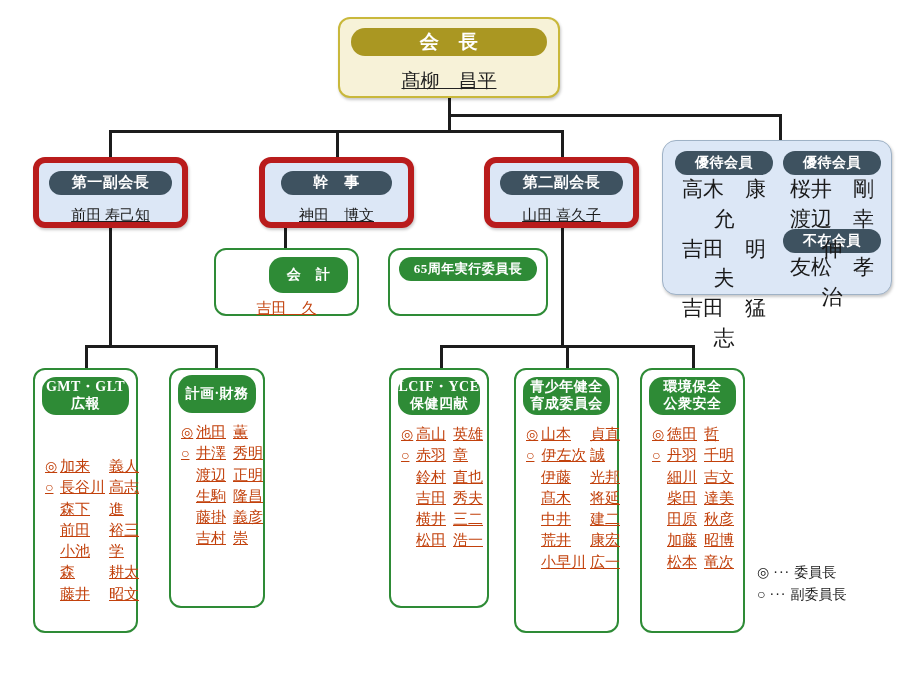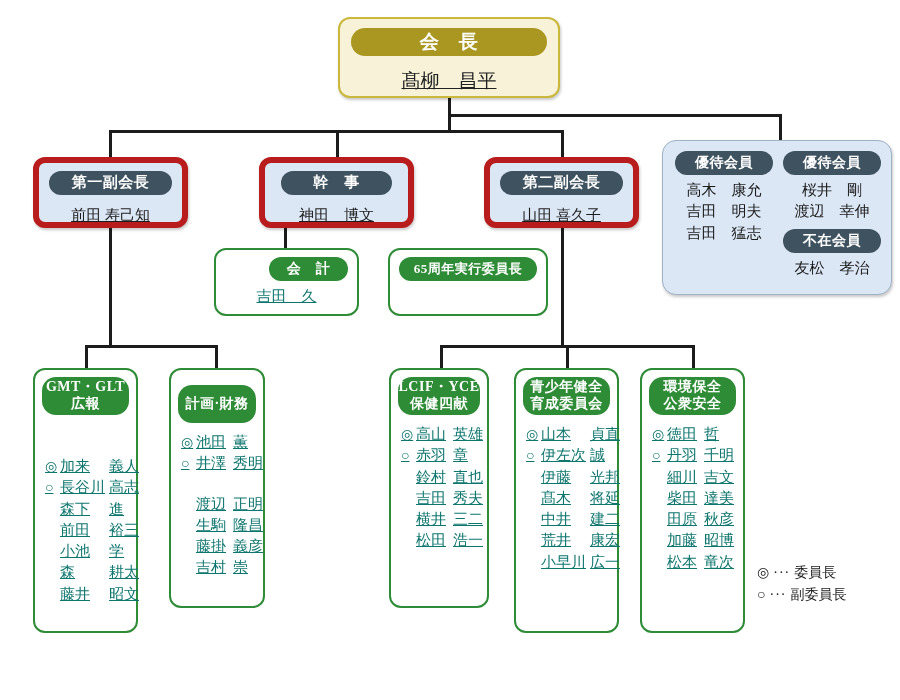--- a/index.html
+++ b/index.html
@@ -89,21 +89,21 @@
   .node.green {
     background: #ffffff;
     border: 2px solid #2E8B36;
   }
   .node.green .hdr {
     background: #2E8B36;
     font-size: 14px;
   }
   .node.green .body {
     font-size: 15px;
-    color: #0f766e;
+    color: #c2410c;
   }
 
   
   .node.panel {
     background: #DCE7F6;
     border: 1px solid #9FB2C6;
     box-shadow: 1px 2px 3px rgba(0,0,0,0.22);
     border-radius: 14px;
   }
   .panel-col {
@@ -113,22 +113,21 @@
   .panel-col .hdr {
     background: #3E5260;
     color: #fff;
     font-weight: bold;
     font-size: 14px;
     border-radius: 13px;
     height: 24px;
     line-height: 24px;
   }
   .panel-col .names {
-    font-size: 15px;
-    padding-top: 5px;
+    font-size: 21px;
   }
   .panel-col .names div { line-height: 1.42; }
 
   
   .mrow {
     display: flex;
     align-items: baseline;
     line-height: 1.42;
     white-space: nowrap;
   }
@@ -198,21 +197,21 @@
     <div class="hdr" style="height:24px;">幹　事</div>
     <div class="body" style="height:31px;">神田　博文</div>
   </div>
 
   <div class="node slate" style="left:484px; top:157px; width:155px; height:71px; padding:8px 10px;">
     <div class="hdr" style="height:24px;">第二副会長</div>
     <div class="body" style="height:31px;">山田 喜久子</div>
   </div>
 
   <div class="node green" style="left:214px; top:248px; width:145px; height:68px; padding:7px 9px;">
-    <div class="hdr" style="height:24px;margin-left:44px;">会　計</div>
+    <div class="hdr" style="height:36px;margin-left:44px;">会　計</div>
     <div class="body" style="height:30px;">吉田　久</div>
   </div>
 
   <div class="node green" style="left:388px; top:248px; width:160px; height:68px; padding:7px 9px;">
     <div class="hdr" style="height:24px; font-size:13px;">65周年実行委員長</div>
   </div>
 
   <div class="node green committee" style="left:33px; top:368px; width:105px; height:265px; padding:7px 7px;">
     <div class="hdr" style="height:38px; flex-direction:column;">
       <span>GMT・GLT</span>
@@ -250,39 +249,39 @@
           <span class="nm-first" style="padding-left: 3px;">耕太</span>
         </div>
         <div class="mrow">
           <span class="mark"></span>
           <span class="nm-last" style="min-width: 46px;">藤井</span>
           <span class="nm-first" style="padding-left: 3px; text-align: right;">昭文</span>
         </div>
       </div>
   </div>
 
-  <div class="node green committee" style="left:169px; top:368px; width:96px; height:240px; padding:15px 7px;">
+  <div class="node green committee" style="left:169px; top:368px; width:96px; height:240px; padding:5px 7px;">
     <div class="hdr" style="height:38px; flex-direction:column;">
       <span>計画·財務</span>
       <span></span>
     </div>
     <div class="body" style="padding-top:9px; align-items:flex-start; padding-left:3px;">
         <div class="mrow">
           <span class="mark">◎</span>
           <span class="nm-last" style="min-width: 34px;">池田</span>
           <span class="nm-first" style="padding-left: 3px;">薫</span>
         </div>
         <div class="mrow">
           <span class="mark">○</span>
           <span class="nm-last" style="min-width: 34px;">井澤</span>
           <span class="nm-first" style="padding-left: 3px;">秀明</span>
         </div>
         <div class="mrow">
           <span class="mark"></span>
-          <span class="nm-last" style="min-width: 34px; margin-top: 19px;">渡辺</span>
+          <span class="nm-last" style="min-width: 34px;">渡辺</span>
           <span class="nm-first" style="padding-left: 3px;">正明</span>
         </div>
         <div class="mrow">
           <span class="mark"></span>
           <span class="nm-last" style="min-width: 34px;">生駒</span>
           <span class="nm-first" style="padding-left: 3px;">隆昌</span>
         </div>
         <div class="mrow">
           <span class="mark"></span>
           <span class="nm-last" style="min-width: 34px;">藤掛</span>
@@ -341,21 +340,21 @@
       <span>育成委員会</span>
     </div>
     <div class="body" style="padding-top:9px; align-items:flex-start; padding-left:3px;">
         <div class="mrow">
           <span class="mark">◎</span>
           <span class="nm-last" style="min-width: 46px;">山本</span>
           <span class="nm-first" style="padding-left: 3px;">貞直</span>
         </div>
         <div class="mrow">
           <span class="mark">○</span>
-          <span class="nm-last" style="min-width: 46px;">伊左次</span>
+          <span class="nm-last" style="min-width: 46px; text-align: center;">伊左次</span>
           <span class="nm-first" style="padding-left: 3px;">誠</span>
         </div>
         <div class="mrow">
           <span class="mark"></span>
           <span class="nm-last" style="min-width: 46px;">伊藤</span>
           <span class="nm-first" style="padding-left: 3px;">光邦</span>
         </div>
         <div class="mrow">
           <span class="mark"></span>
           <span class="nm-last" style="min-width: 46px;">髙木</span>

